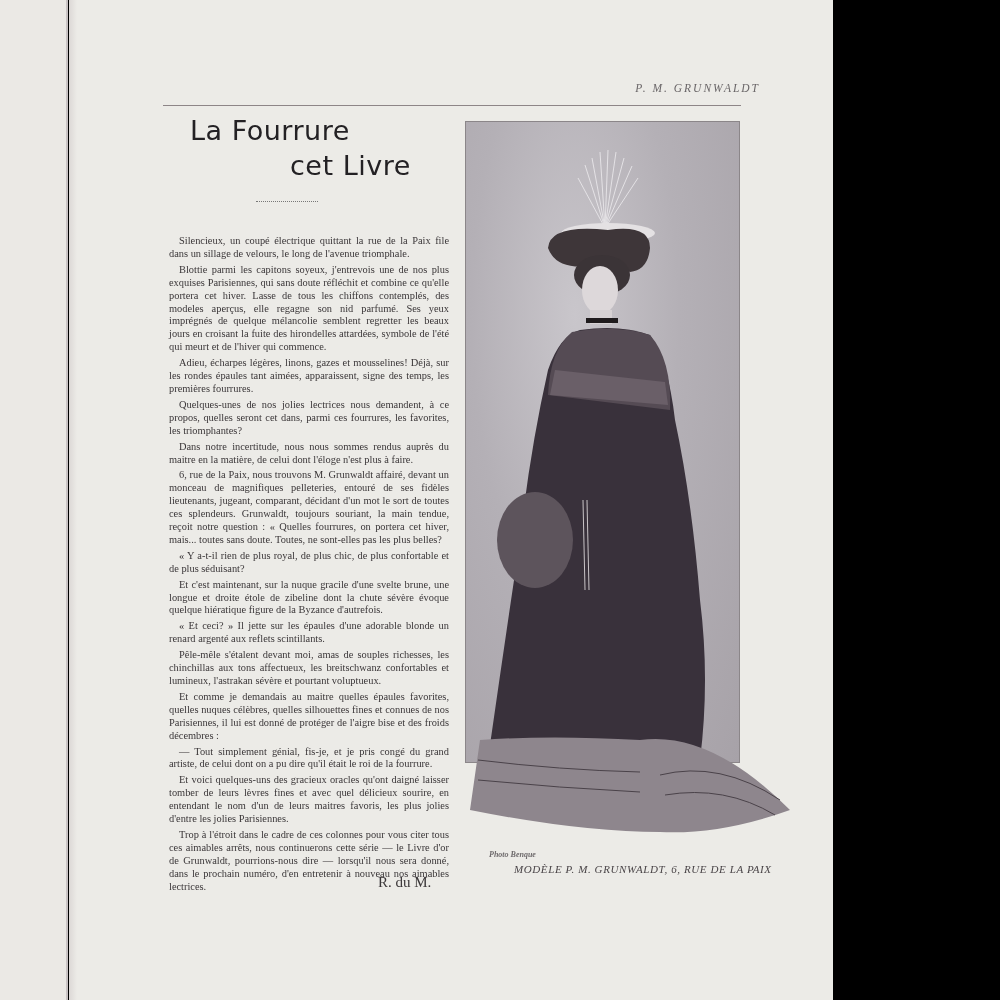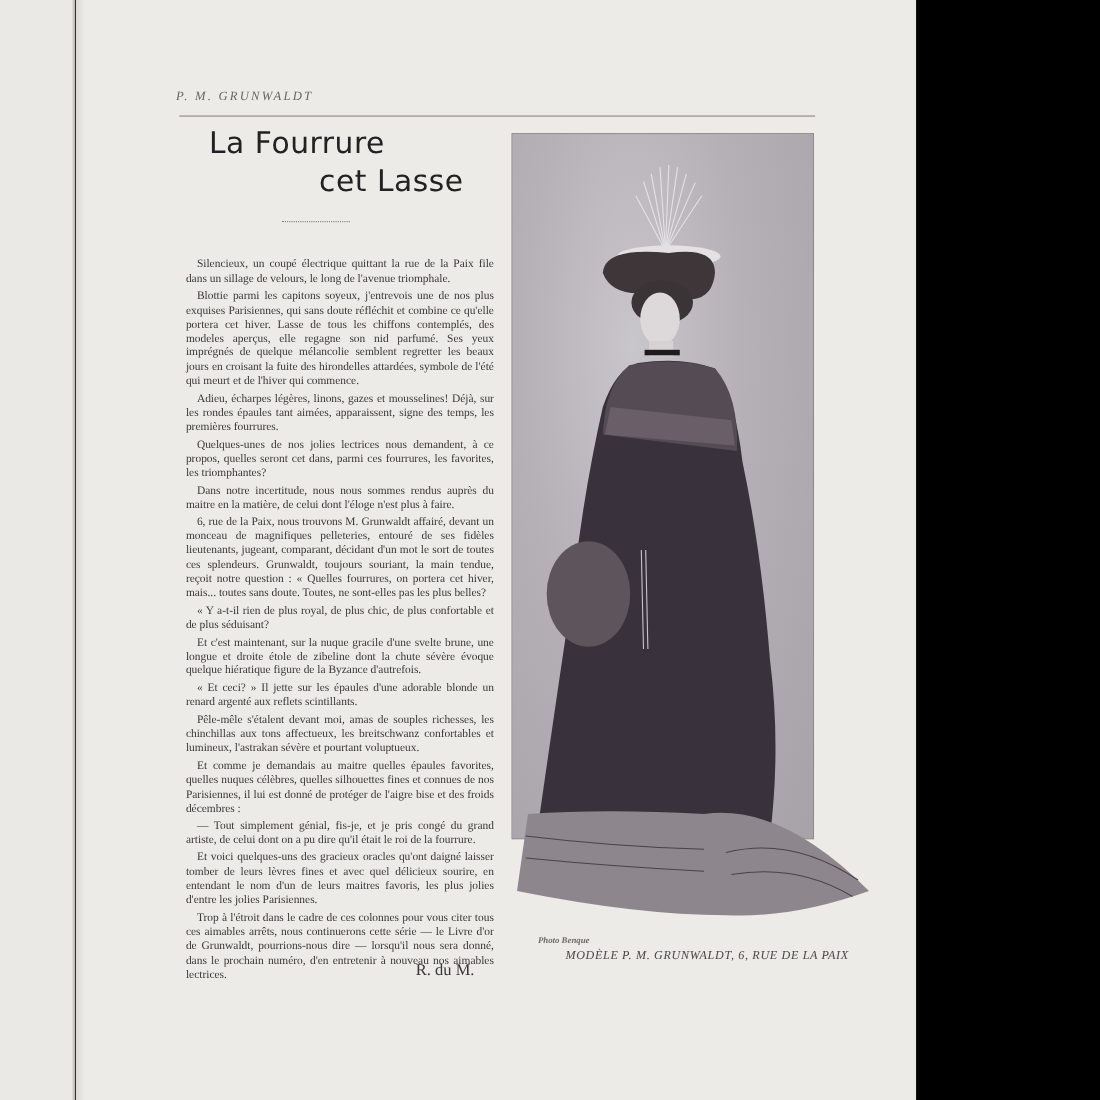--- a/index.html
+++ b/index.html
@@ -2,21 +2,21 @@
 <html><head>
 <meta charset="utf-8">
 <style>
   html, body { margin:0; padding:0; }
   body { width:1000px; height:1000px; position:relative; overflow:hidden; background:#000; font-family:"Liberation Serif", serif; }
   .left-page { position:absolute; left:0; top:0; width:68px; height:1000px; background:#ebe9e5; }
   .left-page .gutter { position:absolute; right:0; top:0; width:2px; height:1000px; background:#c9c3c4; }
   .page { position:absolute; left:69px; top:0; width:764px; height:1000px; background:#ecebe7; }
   .page .edge-shade { position:absolute; left:0; top:0; width:8px; height:1000px; background:linear-gradient(to right,#dcd8d6,#ecebe7); }
   .right-dark { position:absolute; left:833px; top:0; width:167px; height:1000px; background:#000; }
-  .running-head { position:absolute; left:160px; top:82px; width:600px; text-align:left; font-style:italic; font-size:11.5px; letter-spacing:2px; color:#6a6668; }
+  .running-head { position:absolute; left:160px; top:82px; width:600px; text-align:right; font-style:italic; font-size:11.5px; letter-spacing:2px; color:#6a6668; }
   .head-rule { position:absolute; left:163px; top:105px; width:578px; height:1px; background:#8d8587; }
   .title1 { position:absolute; left:190px; top:115px; font-family:"DejaVu Sans", sans-serif; font-size:27px; color:#232124; letter-spacing:0.5px; }
   .title2 { position:absolute; left:290px; top:150px; font-family:"DejaVu Sans", sans-serif; font-size:27px; color:#232124; letter-spacing:0.5px; }
   .title-rule { position:absolute; left:256px; top:201px; width:62px; height:0; border-top:1px dotted #777; }
   .article { position:absolute; left:166px; top:232px; width:286px; font-size:10.4px; line-height:12.9px; color:#3a3638; text-align:justify; }
   .article p { margin:3px; text-indent:10px; }
   .signature { position:absolute; left:378px; top:874px; font-size:15px; color:#3a3638; }
   .photo-frame { position:absolute; left:465px; top:121px; width:273px; height:640px; background:radial-gradient(ellipse at 40% 30%, #c9c6cb 0%, #b4b0b6 45%, #a7a2a8 100%); border:1px solid #8b8689; }
   .figure { position:absolute; left:460px; top:120px; width:340px; height:740px; }
   .caption-credit { position:absolute; left:489px; top:850px; font-style:italic; font-size:8px; color:#6e6a6c;font-weight:bold; }
@@ -31,21 +31,21 @@
 
 <div class="page">
     <div class="edge-shade"></div>
   </div>
 <div class="right-dark"></div>
 
 <div class="running-head">P. M. GRUNWALDT</div>
 <div class="head-rule"></div>
 
 <div class="title1">La Fourrure</div>
-<div class="title2">cet Lasse</div>
+<div class="title2">cet Livre</div>
 <div class="title-rule"></div>
 
 <div class="article">
   <p>Silencieux, un coupé électrique quittant la rue de la Paix file dans un sillage de velours, le long de l'avenue triomphale.</p>
   <p>Blottie parmi les capitons soyeux, j'entrevois une de nos plus exquises Parisiennes, qui sans doute réfléchit et combine ce qu'elle portera cet hiver. Lasse de tous les chiffons contemplés, des modeles aperçus, elle regagne son nid parfumé. Ses yeux imprégnés de quelque mélancolie semblent regretter les beaux jours en croisant la fuite des hirondelles attardées, symbole de l'été qui meurt et de l'hiver qui commence.</p>
   <p>Adieu, écharpes légères, linons, gazes et mousselines! Déjà, sur les rondes épaules tant aimées, apparaissent, signe des temps, les premières fourrures.</p>
   <p>Quelques-unes de nos jolies lectrices nous demandent, à ce propos, quelles seront cet dans, parmi ces fourrures, les favorites, les triomphantes?</p>
   <p>Dans notre incertitude, nous nous sommes rendus auprès du maitre en la matière, de celui dont l'éloge n'est plus à faire.</p>
   <p>6, rue de la Paix, nous trouvons M. Grunwaldt affairé, devant un monceau de magnifiques pelleteries, entouré de ses fidèles lieutenants, jugeant, comparant, décidant d'un mot le sort de toutes ces splendeurs. Grunwaldt, toujours souriant, la main tendue, reçoit notre question : « Quelles fourrures, on portera cet hiver, mais... toutes sans doute. Toutes, ne sont-elles pas les plus belles?</p>
   <p>« Y a-t-il rien de plus royal, de plus chic, de plus confortable et de plus séduisant?</p>

